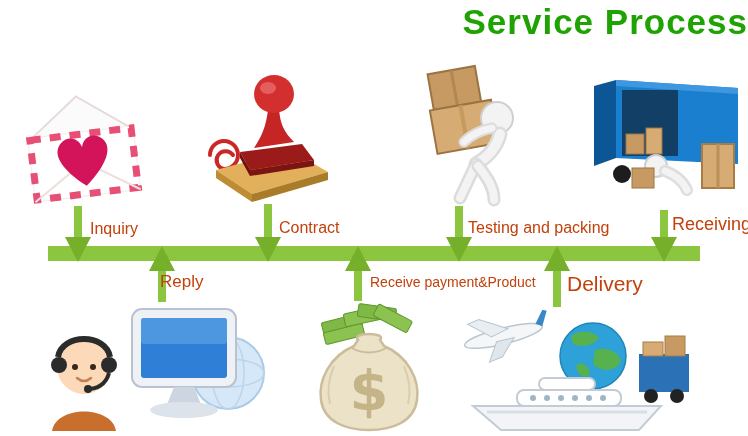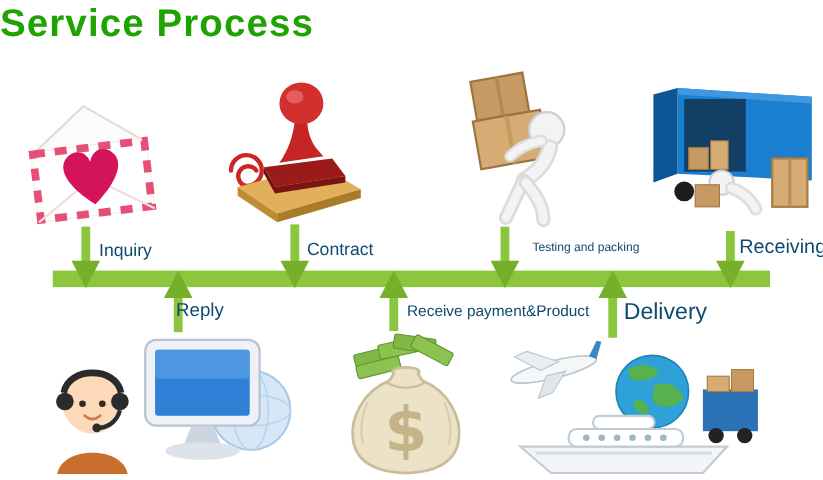--- a/index.html
+++ b/index.html
@@ -1,27 +1,27 @@
 <!DOCTYPE html>
 <html><head>
 <meta charset="utf-8">
 <style>
   *{margin:0;padding:0;box-sizing:border-box}
   html,body{background:#ffffff}
   body{font-family:"Liberation Sans",sans-serif}
   .canvas{position:relative;width:748px;height:436px;background:#ffffff;overflow:hidden}
-  .title{position:absolute;top:2px;left:0;width:100%;text-align:left;
+  .title{position:absolute;top:2px;left:0;width:100%;text-align:right;
          font-size:35px;font-weight:bold;color:#1FA303;letter-spacing:1px}
   .bar{position:absolute;left:48px;top:246px;width:652px;height:15px;background:#8CC63F;z-index:1}
   .vline{position:absolute;width:8px;background:#8CC63F;z-index:2}
   .arrow-down{position:absolute;width:0;height:0;border-left:13px solid transparent;
       border-right:13px solid transparent;border-top:25px solid #76B02B;z-index:3}
   .arrow-up{position:absolute;width:0;height:0;border-left:13px solid transparent;
       border-right:13px solid transparent;border-bottom:25px solid #76B02B;z-index:3}
-  .lbl{position:absolute;color:#0c4a6e;white-space:nowrap;z-index:4}
+  .lbl{position:absolute;color:#c2410c;white-space:nowrap;z-index:4}
   .icon{position:absolute;z-index:2}
   .icon svg{width:100%;height:100%;display:block}
 </style>
 </head>
 <body>
 
 <div class="canvas">
 
   <h1 class="title">Service Process</h1>
 
@@ -177,20 +177,20 @@
   <div class="arrow-down" style="left:255px;top:237px"></div>
   <div class="arrow-down" style="left:446px;top:237px"></div>
   <div class="arrow-down" style="left:651px;top:237px"></div>
 
   <div class="arrow-up" style="left:149px;top:246px"></div>
   <div class="arrow-up" style="left:345px;top:246px"></div>
   <div class="arrow-up" style="left:544px;top:246px"></div>
 
   <span class="lbl" style="left:90px;top:220px;font-size:16px">Inquiry</span>
   <span class="lbl" style="left:279px;top:219px;font-size:16px">Contract</span>
-  <span class="lbl" style="left:484px;top:219px;font-size:11px">Testing and packing</span>
+  <span class="lbl" style="left:468px;top:219px;font-size:16px">Testing and packing</span>
   <span class="lbl" style="left:672px;top:214px;font-size:18px">Receiving</span>
 
   <span class="lbl" style="left:160px;top:272px;font-size:17px">Reply</span>
   <span class="lbl" style="left:370px;top:274px;font-size:14px">Receive payment&amp;Product</span>
   <span class="lbl" style="left:567px;top:272px;font-size:21px">Delivery</span>
 
 </div>
 
 </body></html>

